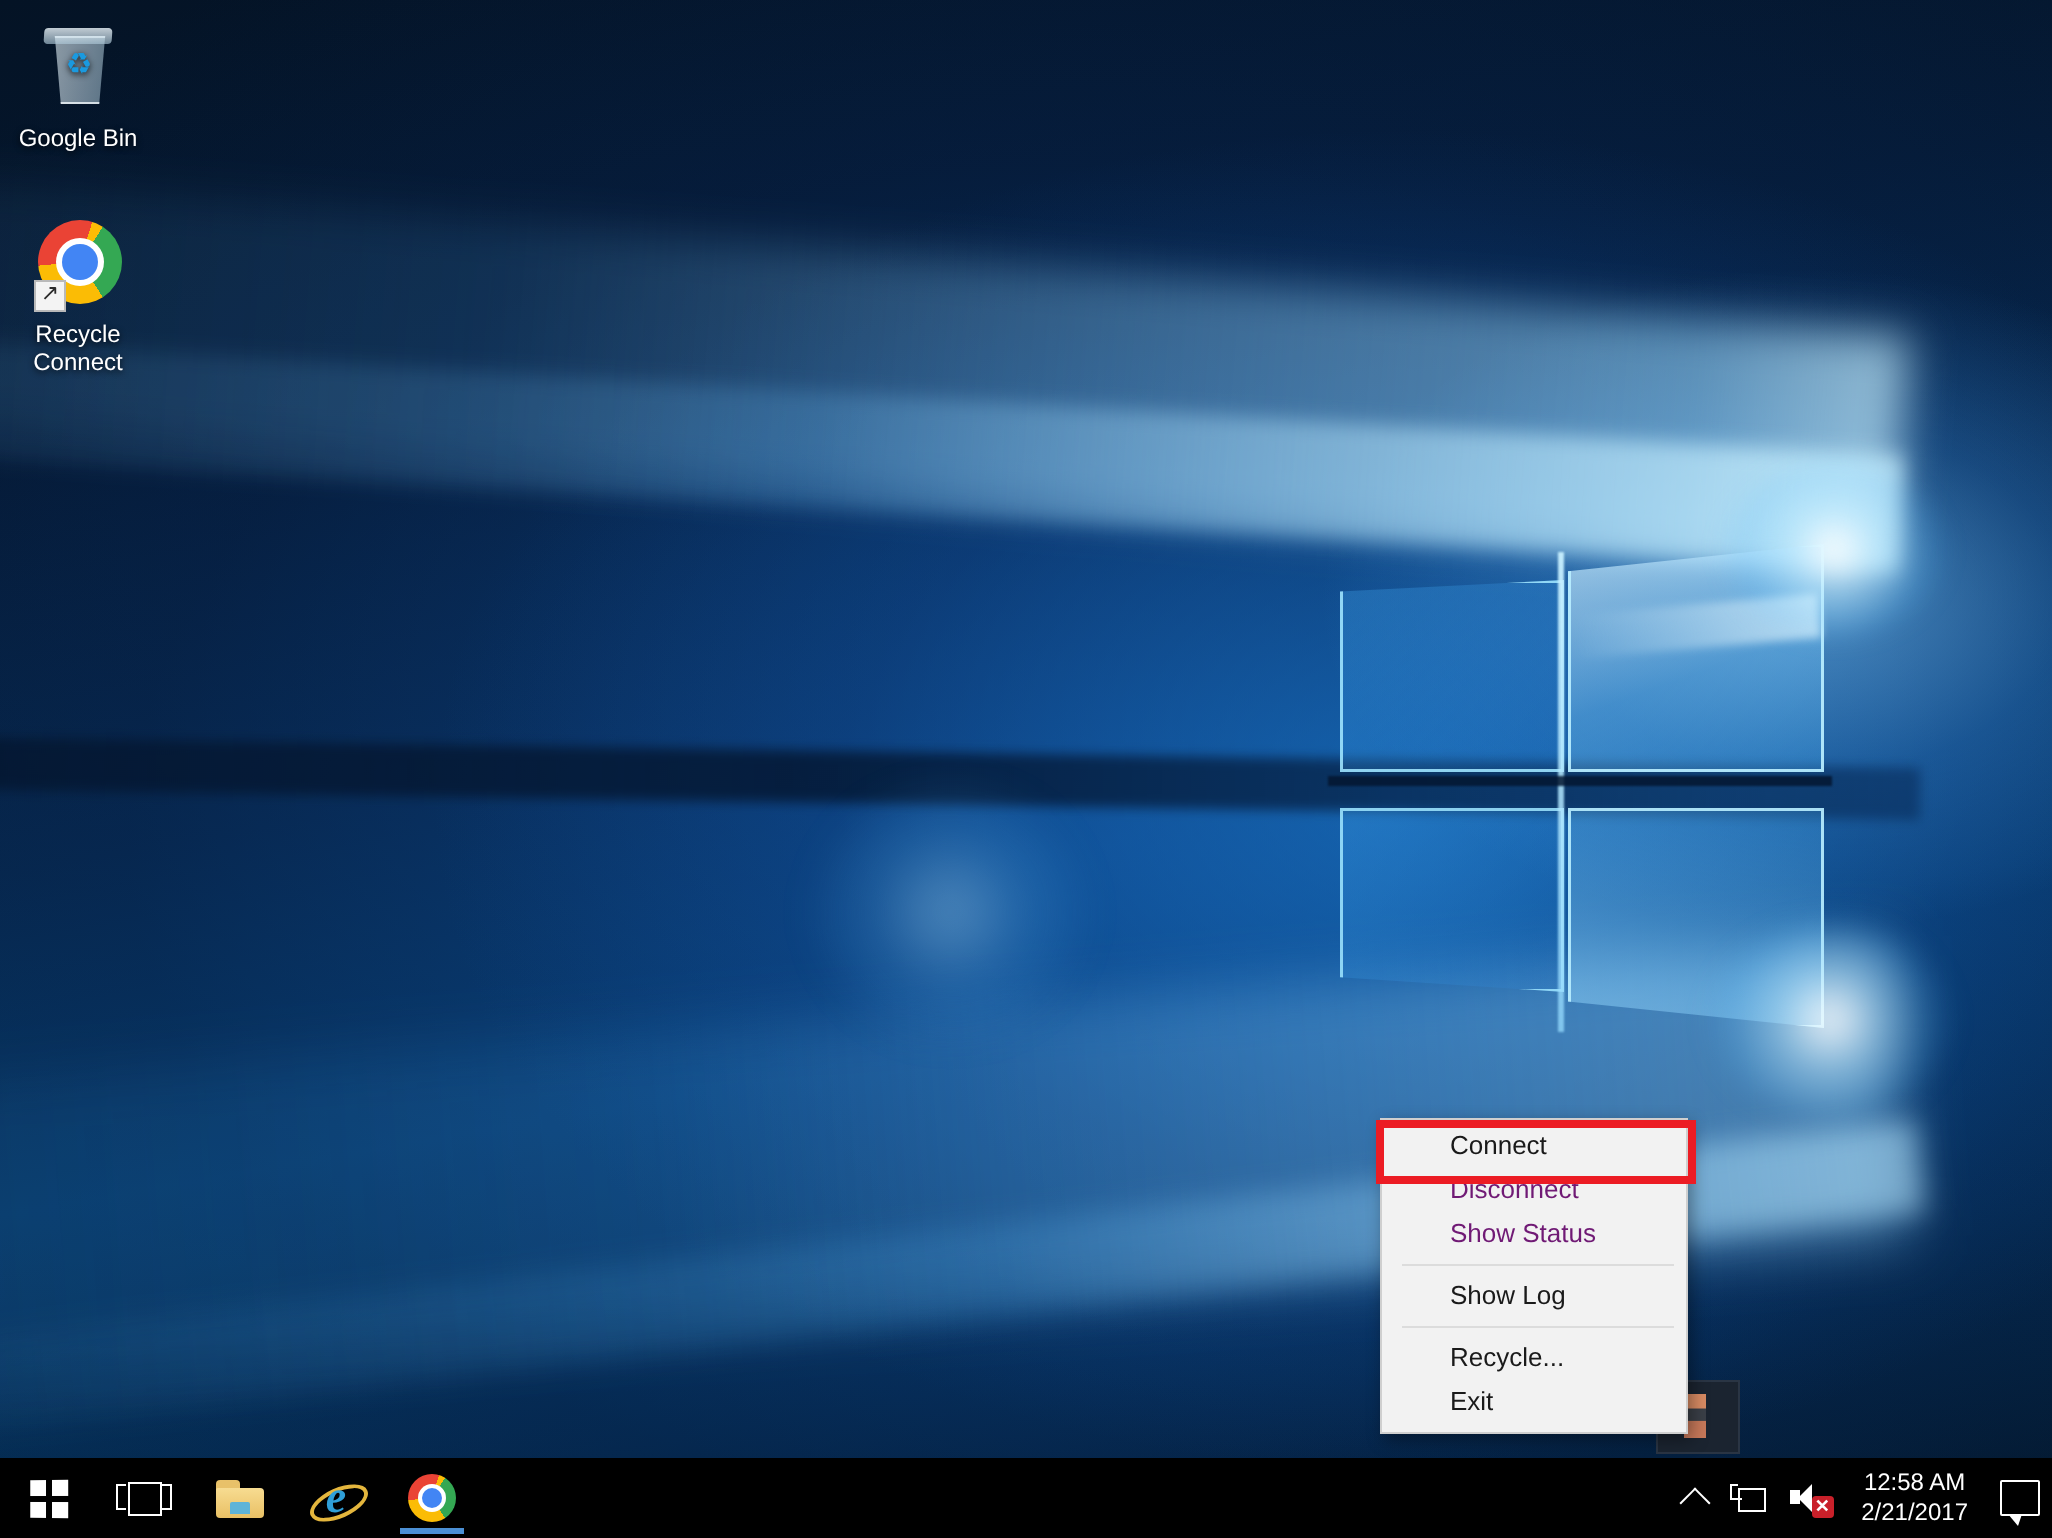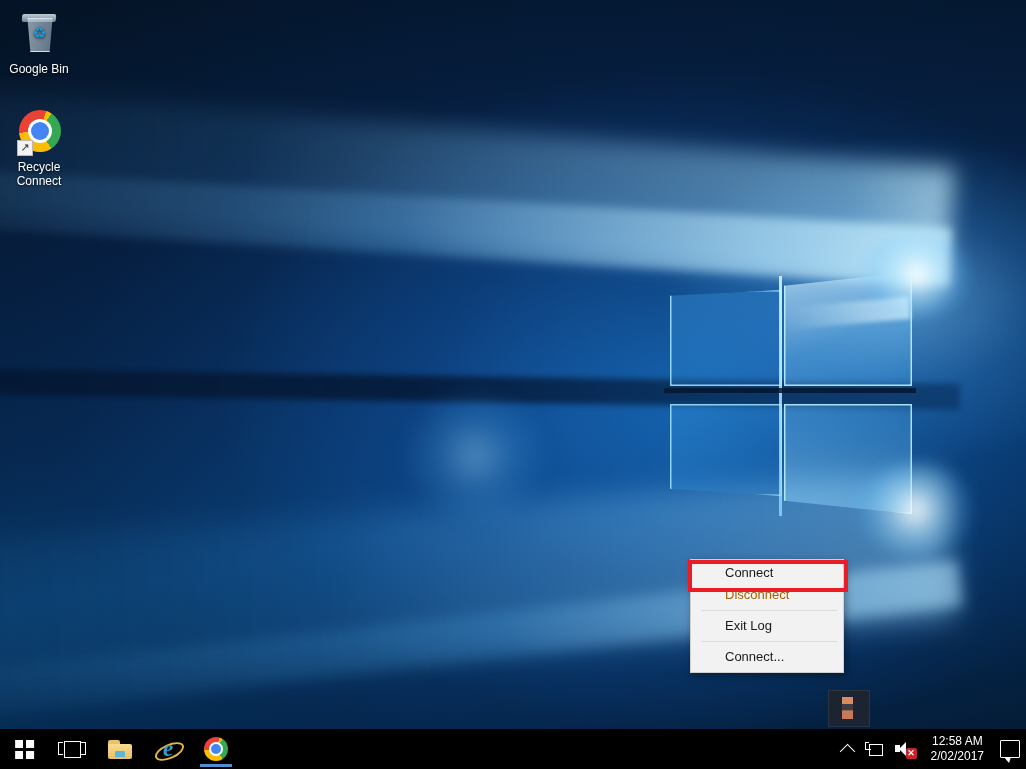--- a/index.html
+++ b/index.html
@@ -251,21 +251,21 @@
     font-size: 13px;
     color: #1a1a1a;
   }
   .menu-item {
     height: 22px;
     line-height: 22px;
     padding-left: 34px;
     white-space: nowrap;
     cursor: default;
   }
-  .menu-item.disabled { color: #a16207; }
+  .menu-item.disabled { color: #701a75; }
   .menu-sep {
     height: 1px;
     margin: 4px 6px 4px 10px;
     background: #dcdcdc;
   }
 
   
   #annotation-box {
     position: absolute;
     left: 688px; top: 560px;
@@ -525,24 +525,26 @@
     <div>Connect</div>
   </div>
 
   <div id="tray-stub">
     <div class="stub-icon"></div>
   </div>
 
   <div id="context-menu">
     <div class="menu-item enabled">Connect</div>
     <div class="menu-item disabled">Disconnect</div>
+    <div class="menu-item disabled">Show Status</div>
     <div class="menu-sep"></div>
-    <div class="menu-item enabled">Exit Log</div>
+    <div class="menu-item enabled">Show Log</div>
     <div class="menu-sep"></div>
-    <div class="menu-item enabled">Connect...</div>
+    <div class="menu-item enabled">Recycle...</div>
+    <div class="menu-item enabled">Exit</div>
   </div>
 
   <div id="annotation-box"></div>
 
   <div id="taskbar">
 
     <div class="tb-btn">
       <div class="win-logo">
         <i></i>
           <i></i>
@@ -596,21 +598,21 @@
       <div class="tray-btn">
         <span class="speaker">
           <span class="sp-body"></span>
           <span class="sp-cone"></span>
           <span class="sp-mute">✕</span>
         </span>
       </div>
 
       <div id="clock">
         <div>12:58 AM</div>
-        <div>2/02/2017</div>
+        <div>2/21/2017</div>
       </div>
 
       <div class="tray-btn">
         <span class="action-center"></span>
       </div>
 
     </div>
   </div>
 
 </div>

